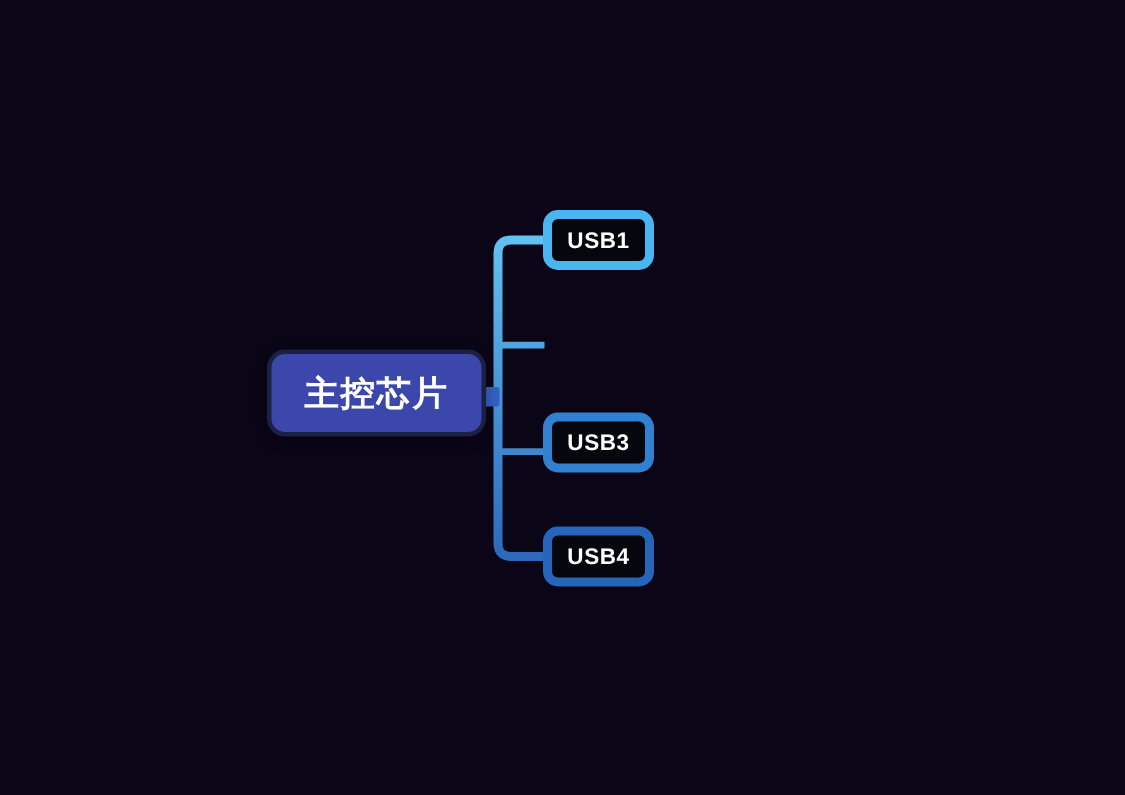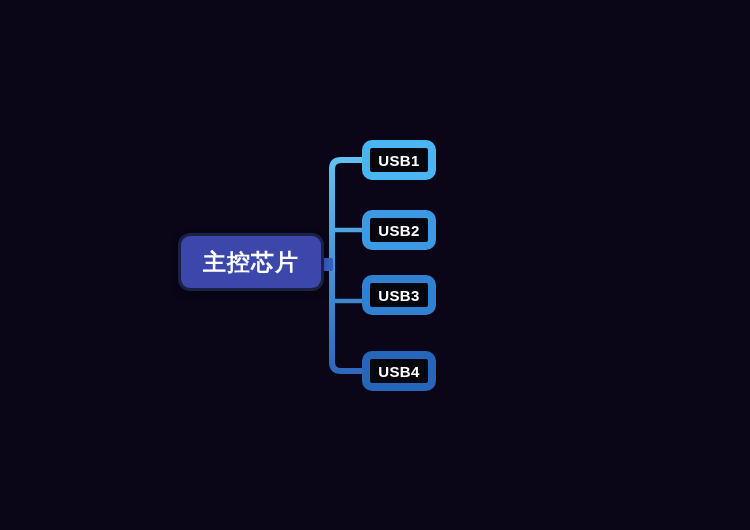--- a/index.html
+++ b/index.html
@@ -36,21 +36,21 @@
     color:var(--root-text);
     font-size:23px;font-weight:700;letter-spacing:1px;
     cursor:pointer;
     z-index:2;
   }
   .child-node{
     position:absolute;
     left:362px;
     width:74px;height:40px;
     background:var(--child-fill);
-    border:8px solid #84cc16;
+    border:6px solid #84cc16;
     border-radius:10px;
     display:flex;align-items:center;justify-content:center;
     color:var(--child-text);
     font-size:15px;font-weight:700;letter-spacing:0.4px;
     cursor:pointer;
     z-index:2;
   }
 </style>
 </head>
 <body>
@@ -70,23 +70,20 @@
     <rect x="321" y="258" width="12" height="13" rx="2" fill="#3360c2"></rect>
   </svg>
 
   <div class="root-node">
     <span>主控芯片</span>
   </div>
 
   <div class="child-node" style="top: 140px; border-color: rgb(74, 182, 241);">
     <span>USB1</span>
   </div>
-  <div class="child-node" style="top: 210px; border-color: rgb(60, 153, 228);">
-    <span>USB2</span>
-  </div>
   <div class="child-node" style="top: 275px; border-color: rgb(49, 129, 210);">
     <span>USB3</span>
   </div>
   <div class="child-node" style="top: 351px; border-color: rgb(37, 101, 186);">
     <span>USB4</span>
   </div>
 
 </div>
 
 </body></html>

